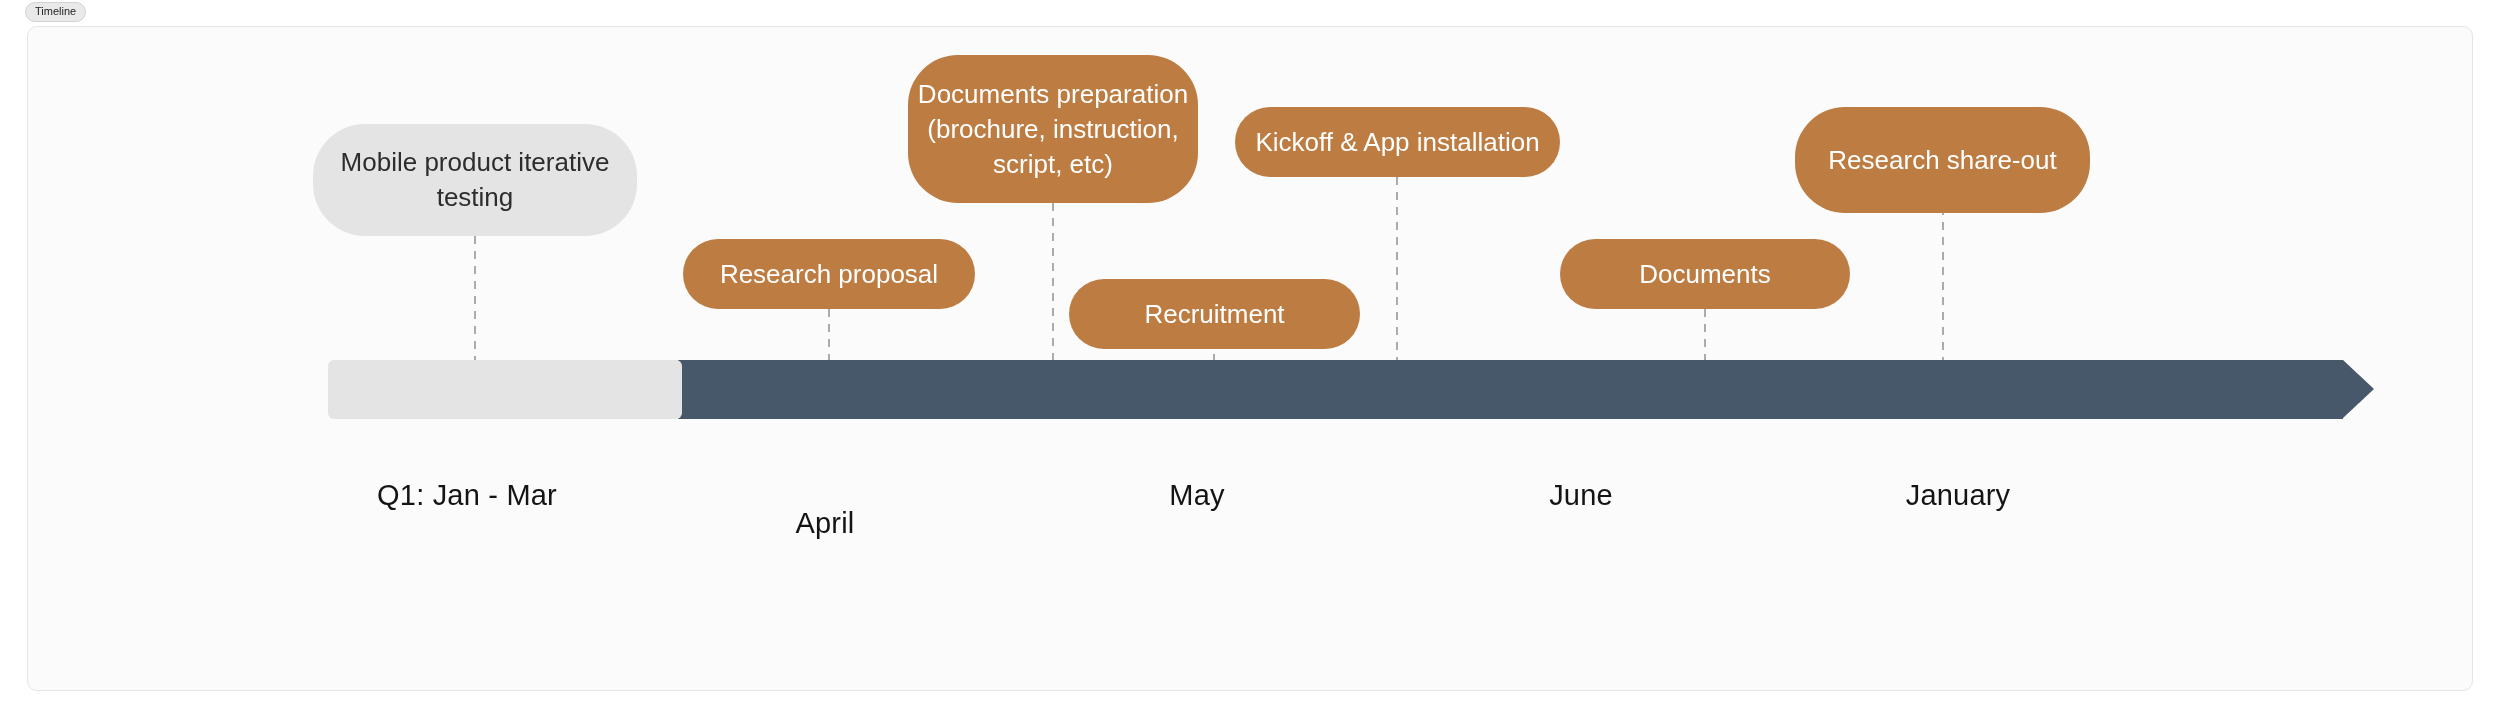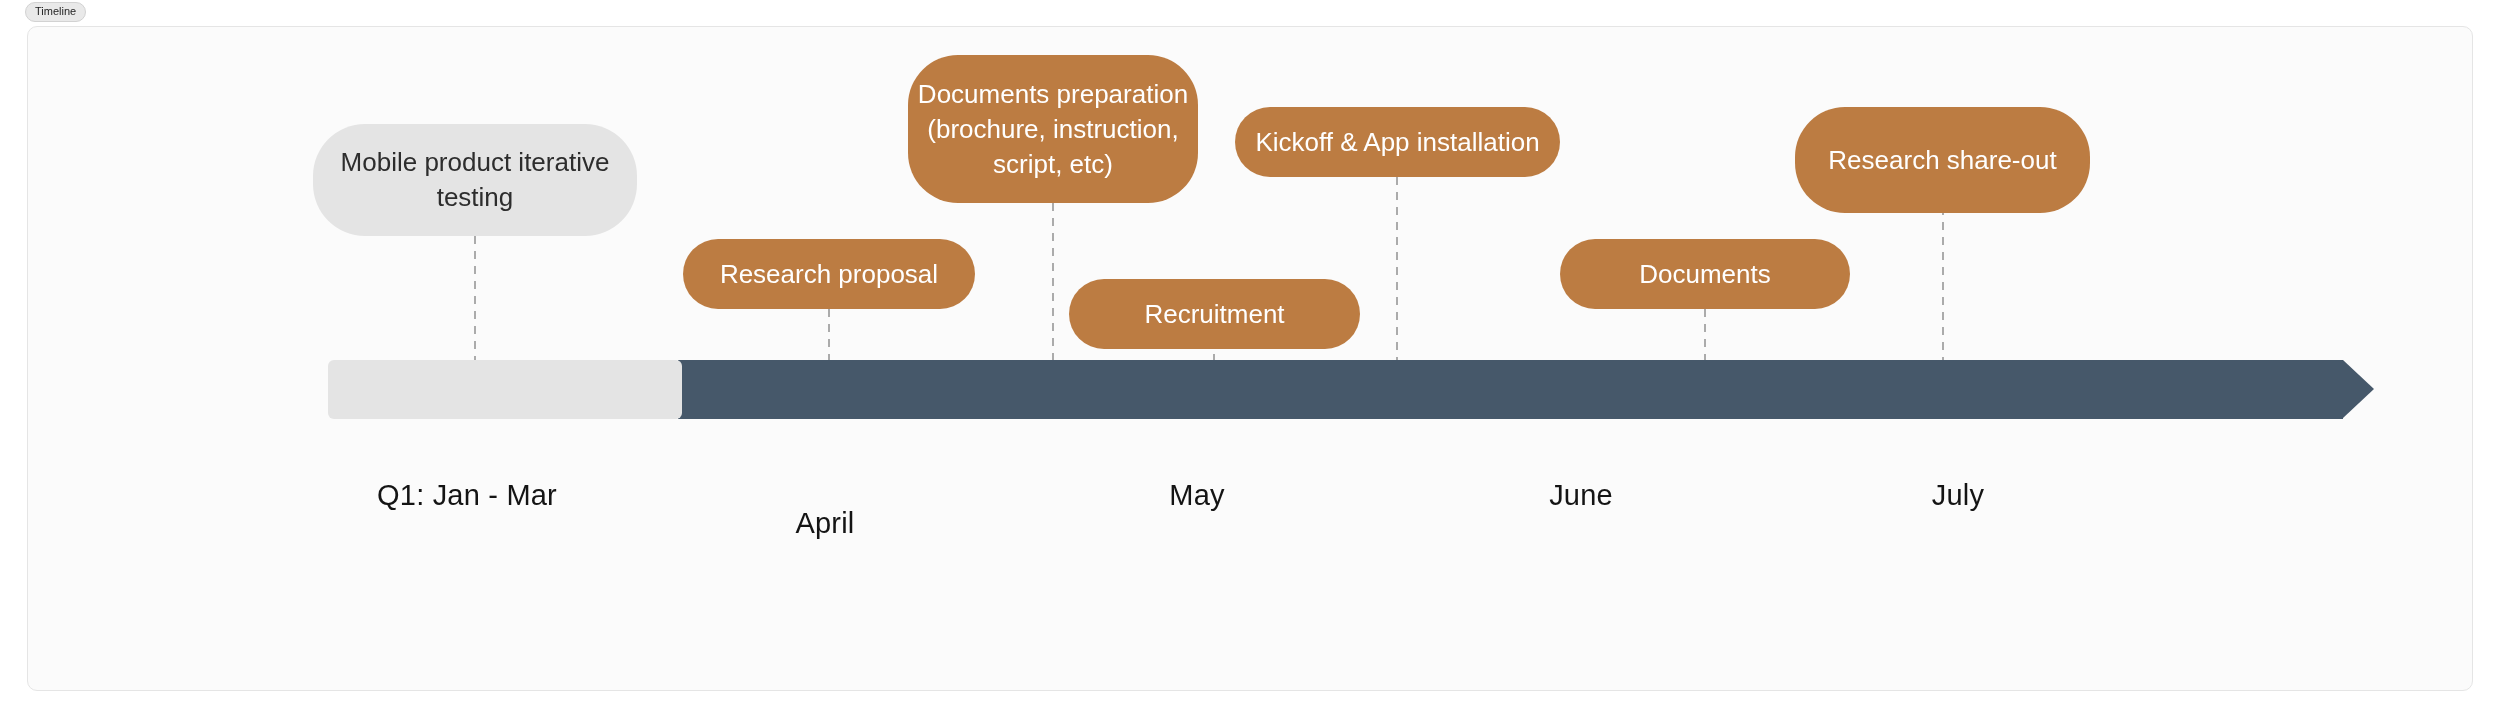--- a/index.html
+++ b/index.html
@@ -138,15 +138,15 @@
   <div class="bubble accent" style="left:1795px; top:107px; width:295px; height:106px; border-radius:50px;">Research share-out</div>
 
   <div class="bar-main"></div>
   <div class="bar-arrowhead"></div>
   <div class="bar-inactive"></div>
 
   <div class="axis-label" style="left:307px;">Q1: Jan - Mar</div>
   <div class="axis-label" style="left:665px;margin-top:28px;">April</div>
   <div class="axis-label" style="left:1037px;">May</div>
   <div class="axis-label" style="left:1421px;">June</div>
-  <div class="axis-label" style="left:1798px;">July</div>
+  <div class="axis-label" style="left:1798px;">January</div>
 
 </div>
 
 </body></html>

